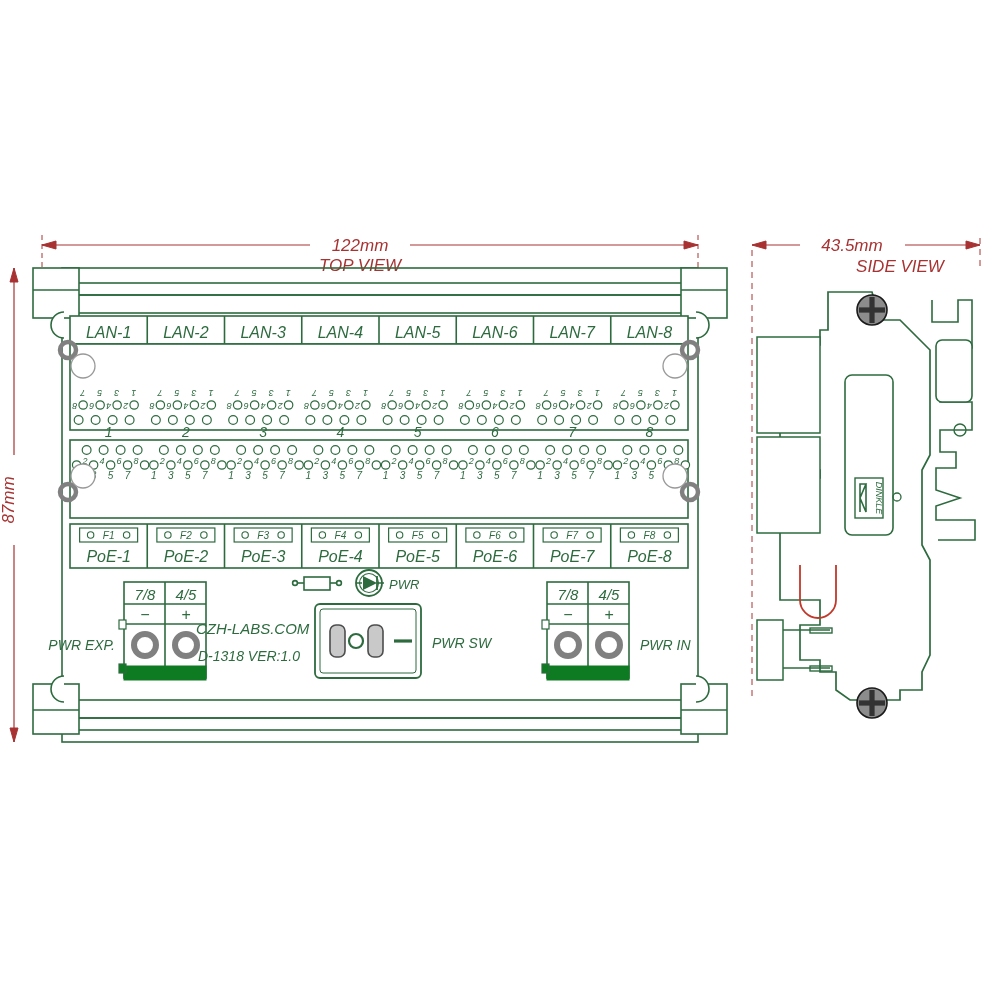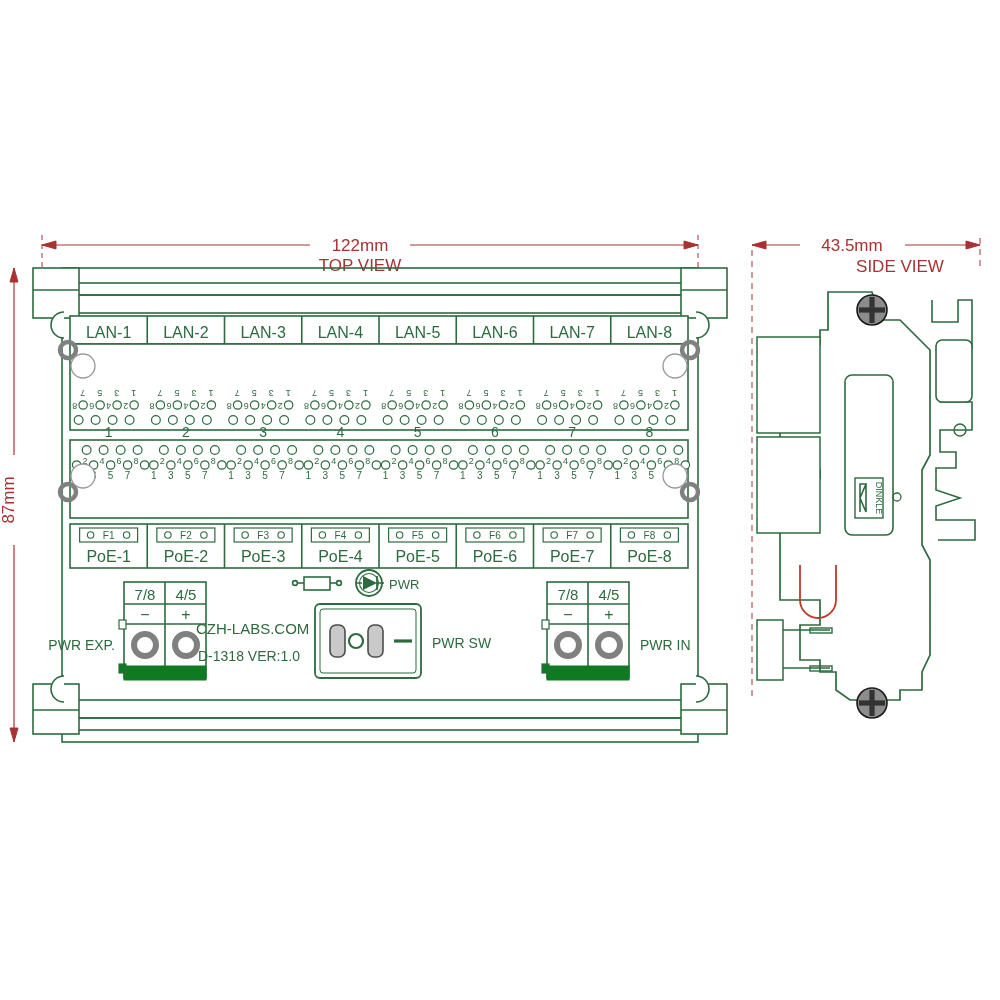--- a/index.html
+++ b/index.html
@@ -1,19 +1,19 @@
 <!DOCTYPE html>
 <html><head>
 <meta charset="utf-8">
 <title>D-1318 Technical Drawing</title>
 <style>
   html,body{margin:0;padding:0;background:#ffffff;}
   body{width:1000px;height:1000px;overflow:hidden;
        font-family:"Liberation Sans", sans-serif;}
-  #stage{position:relative;width:832px;height:1000px;}
+  #stage{position:relative;width:832px;height:1000px;font-style:italic;}
   svg{display:block;}
   text{font-family:"Liberation Sans", sans-serif;}
 </style>
 </head>
 <body>
 
 <div id="stage">
 <svg width="1000" height="1000" viewBox="0 0 1000 1000">
 
   <defs>

